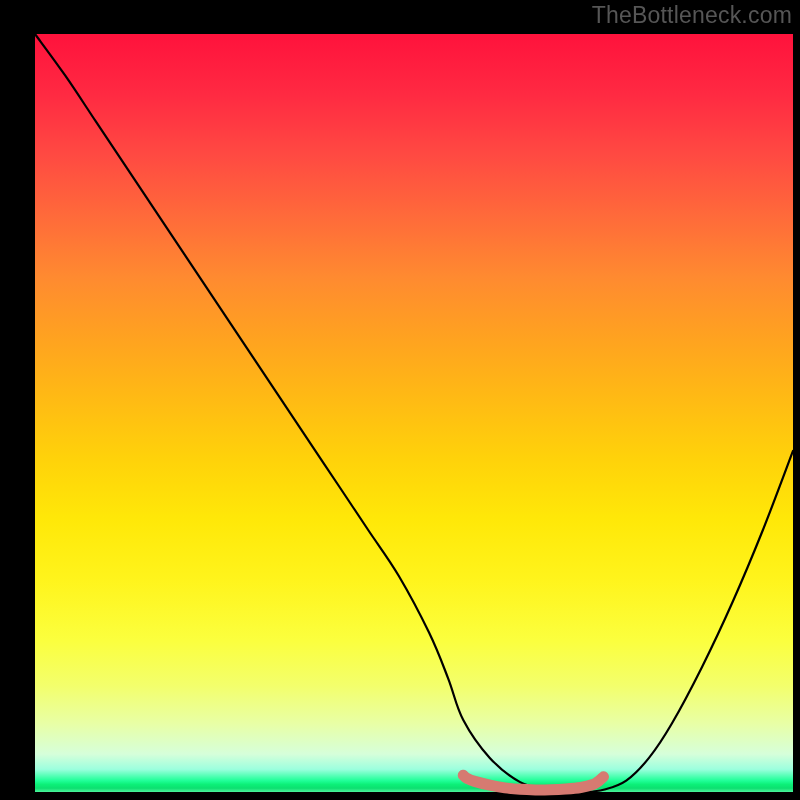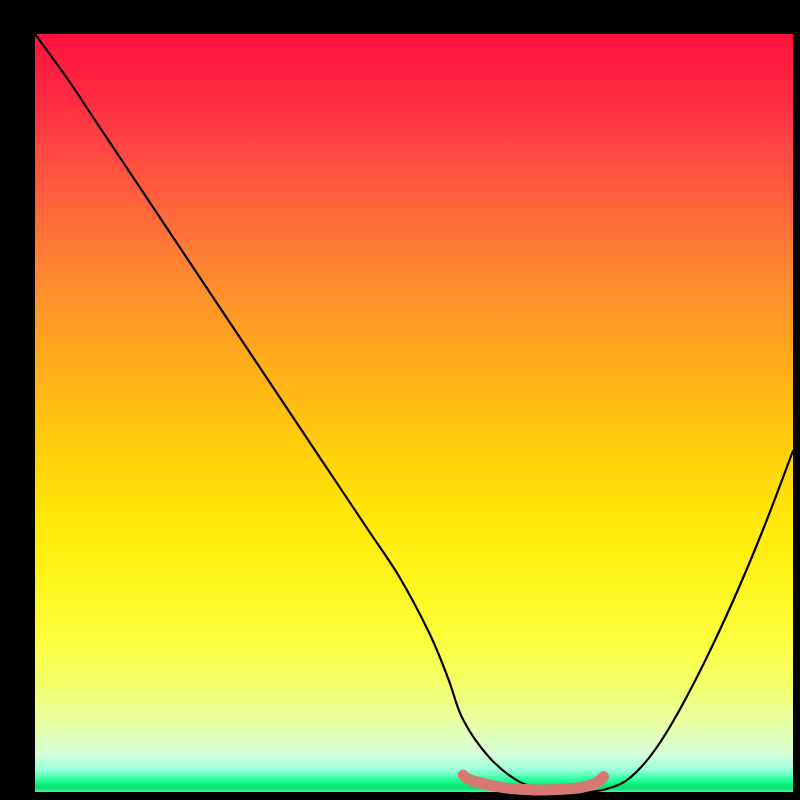--- a/index.html
+++ b/index.html
@@ -70,13 +70,14 @@
 <body>
 
 <div class="frame">
   <div class="plot-area"></div>
 
   <svg class="curve" viewBox="0 0 758 758" preserveAspectRatio="none">
     <path id="main-curve" fill="none" stroke="#000000" stroke-width="2.2" stroke-linecap="round" d="M 0.00 0.00 C 5.46 7.50, 19.40 26.00, 30.32 41.69 C 41.24 57.38, 49.72 70.80, 60.64 87.17 C 71.56 103.54, 80.04 116.28, 90.96 132.65 C 101.88 149.02, 110.36 161.76, 121.28 178.13 C 132.20 194.50, 140.68 207.24, 151.60 223.61 C 162.52 239.98, 171.00 252.72, 181.92 269.09 C 192.84 285.46, 201.32 298.20, 212.24 314.57 C 223.16 330.94, 231.64 343.68, 242.56 360.05 C 253.48 376.42, 261.96 389.16, 272.88 405.53 C 283.80 421.90, 292.28 434.64, 303.20 451.01 C 314.12 467.38, 322.60 480.12, 333.52 496.49 C 344.44 512.86, 352.92 523.55, 363.84 541.97 C 374.76 560.39, 385.29 580.40, 394.16 598.82 C 403.03 617.24, 406.97 628.61, 413.11 644.30 C 419.25 659.99, 420.77 671.66, 428.27 685.99 C 435.77 700.32, 444.57 712.70, 454.80 723.89 C 465.03 735.08, 474.20 742.28, 485.12 748.15 C 496.04 754.01, 506.57 754.71, 515.44 756.48 C 524.31 758.26, 528.25 757.73, 534.39 758.00 C 540.53 758.27, 543.41 758.41, 549.55 758.00 C 555.69 757.59, 561.00 757.77, 568.50 755.73 C 576.00 753.68, 583.05 752.36, 591.24 746.63 C 599.43 740.90, 605.79 734.12, 613.98 723.89 C 622.17 713.66, 627.17 706.15, 636.72 689.78 C 646.27 673.41, 656.12 654.76, 667.04 632.93 C 677.96 611.10, 686.44 593.06, 697.36 568.50 C 708.28 543.94, 716.76 523.78, 727.68 496.49 C 738.60 469.20, 752.54 431.23, 758.00 416.90"></path>
     <path id="highlight-curve" fill="none" stroke="#d67a71" stroke-width="11" stroke-linecap="round" d="M 428.27 741.32 C 428.95 741.87, 430.01 743.26, 432.06 744.36 C 434.11 745.45, 435.55 746.16, 439.64 747.39 C 443.73 748.62, 449.34 750.02, 454.80 751.18 C 460.26 752.34, 464.50 753.08, 469.96 753.83 C 475.42 754.58, 479.66 754.98, 485.12 755.35 C 490.58 755.72, 494.82 755.81, 500.28 755.88 C 505.74 755.95, 509.98 755.89, 515.44 755.73 C 520.90 755.56, 525.14 755.38, 530.60 754.97 C 536.06 754.56, 540.98 754.20, 545.76 753.45 C 550.54 752.70, 553.99 751.89, 557.13 750.80 C 560.27 749.71, 561.15 748.82, 563.19 747.39 C 565.24 745.96, 567.54 743.66, 568.50 742.84"></path>
   </svg>
 
+  <div class="watermark">TheBottleneck.com</div>
 </div>
 
 </body></html>

